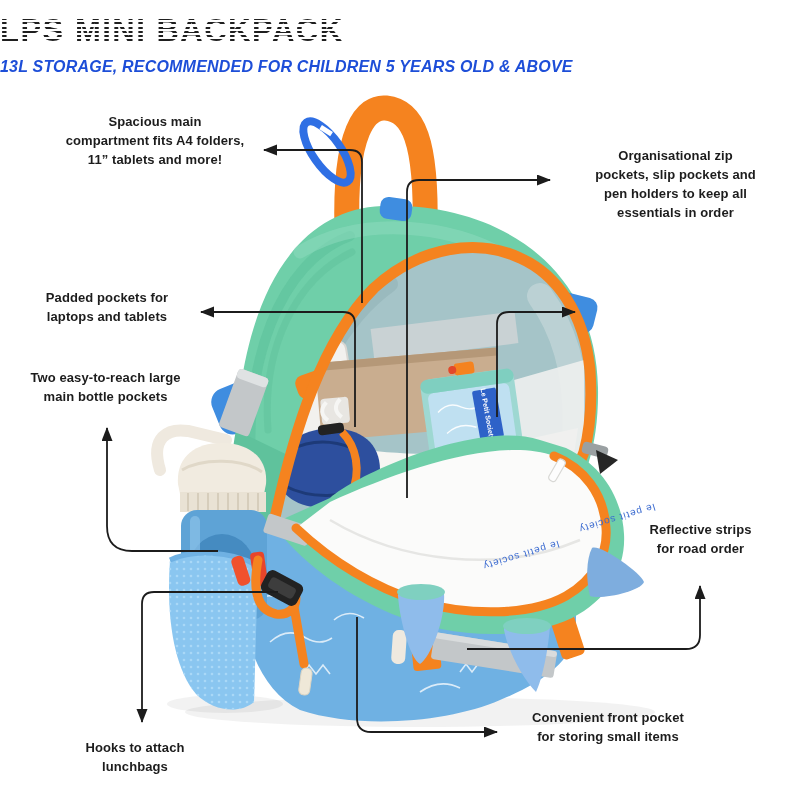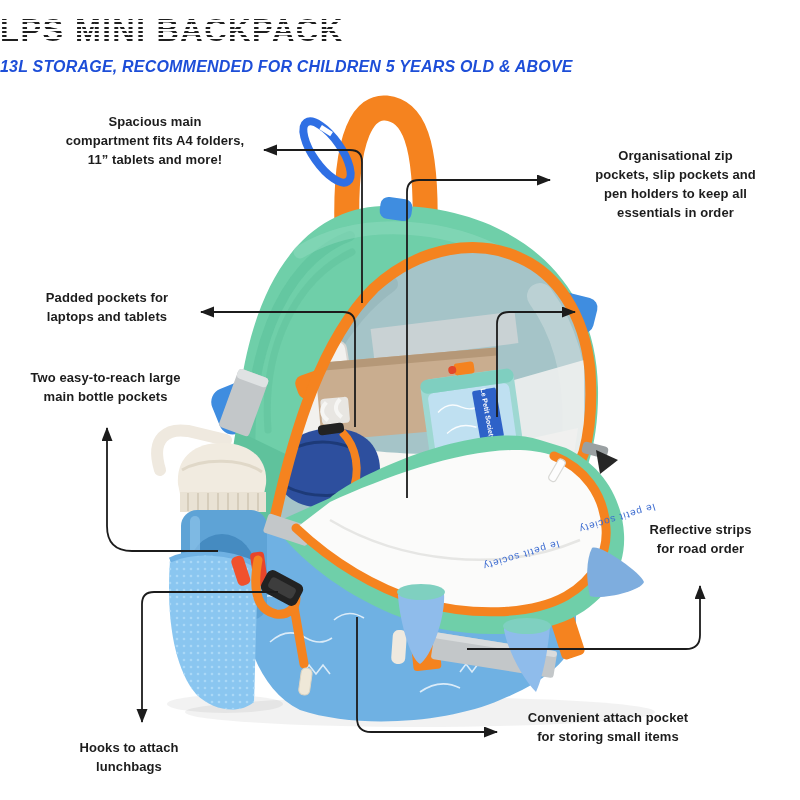--- a/index.html
+++ b/index.html
@@ -223,22 +223,22 @@
 
 <div class="callout" style="left:568px;top:146px;width:215px;">Organisational zip
 pockets, slip pockets and
 pen holders to keep all
 essentials in order</div>
 
 
 <div class="callout" style="left:8px;top:368px;width:195px;">Two easy-to-reach large
 main bottle pockets</div>
 
-<div class="callout" style="left:50px;top:738px;width:158px;">Hooks to attach
+<div class="callout" style="left:56px;top:738px;width:158px;">Hooks to attach
 lunchbags</div>
 
 <div class="callout" style="left:618px;top:520px;width:165px;">Reflective strips
 for road order</div>
 
-<div class="callout" style="left:508px;top:708px;width:200px;">Convenient attach pocket
+<div class="callout" style="left:508px;top:708px;width:200px;">Convenient front pocket
 for storing small items</div>
 
 </div>
 
 </body></html>

